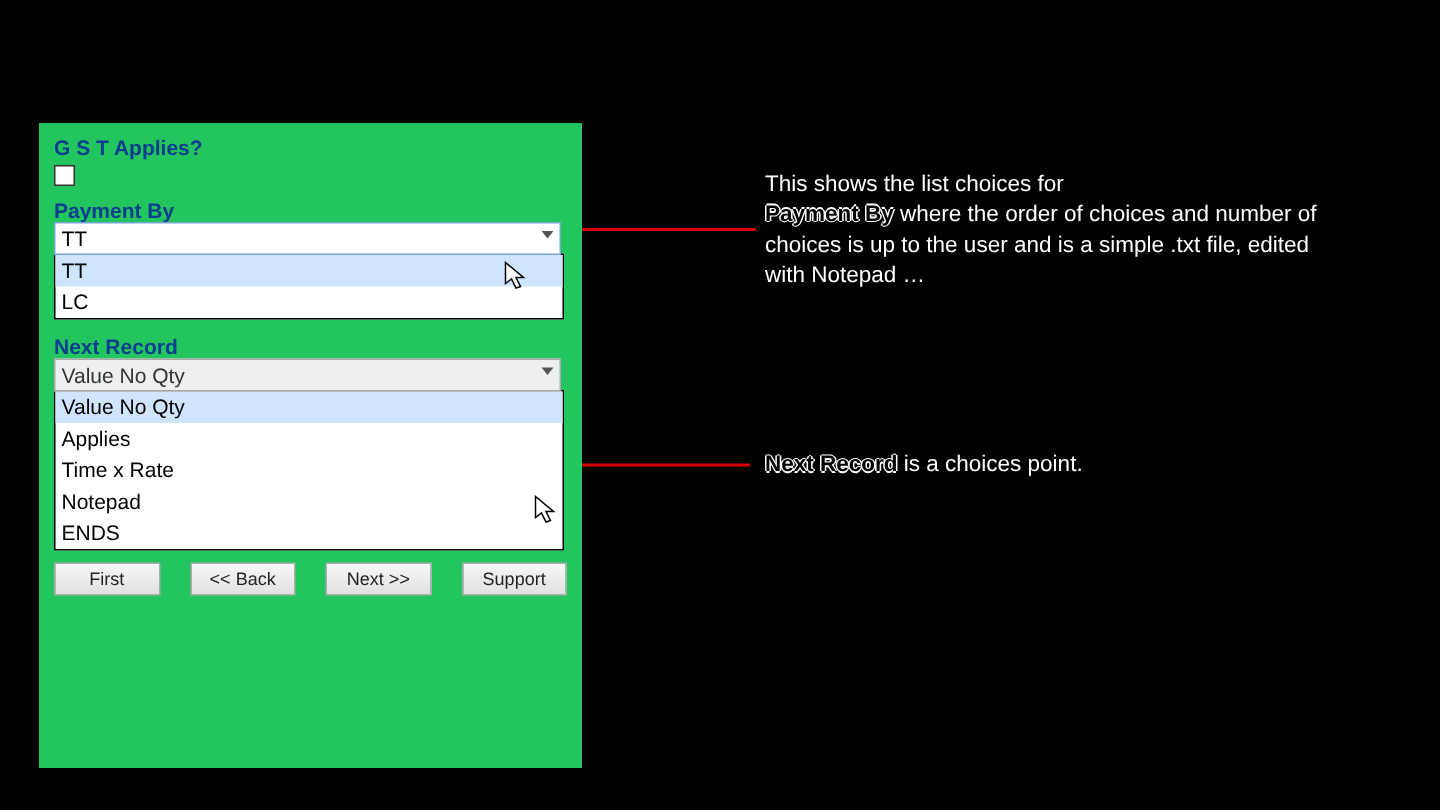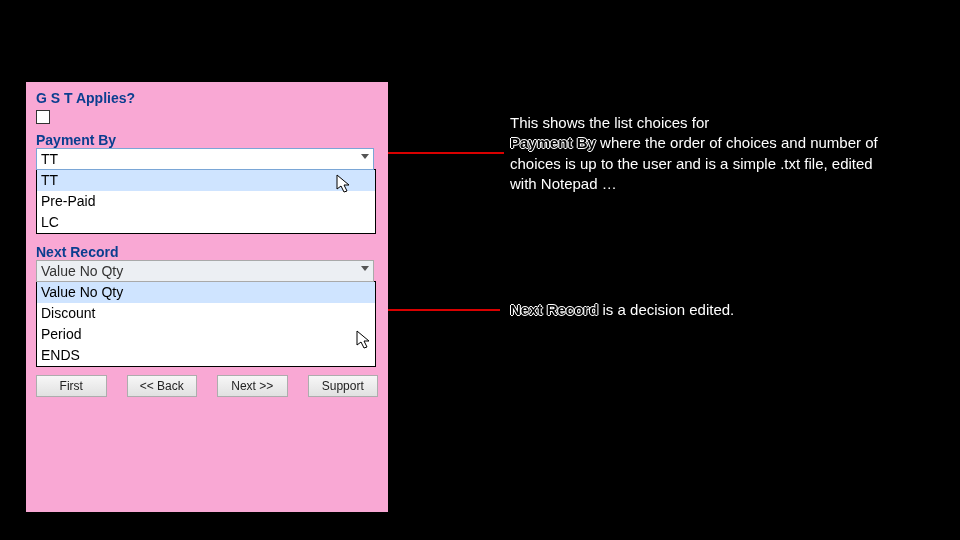--- a/index.html
+++ b/index.html
@@ -10,21 +10,21 @@
     font-family: "Segoe UI", Tahoma, sans-serif;
     position: relative;
     overflow: hidden;
   }
   .panel {
     position: absolute;
     left: 26px;
     top: 82px;
     width: 362px;
     height: 430px;
-    background: #f9a8d4;
+    background: #22c55e;
     padding: 6px 10px 8px 10px;
   }
   .section-label {
     color: #0a3e8f;
     font-weight: 700;
     font-size: 14px;
     margin-top: 2px;
   }
   .checkbox {
     width: 14px;
@@ -167,34 +167,34 @@
   <div class="checkbox"></div>
 
   <div class="section-label">Payment By</div>
 
   <div class="combo">
     <div class="combo-input">TT</div>
     <div class="combo-arrow"></div>
   </div>
   <div class="dropdown">
     <div class="dropdown-item highlight">TT</div>
-    <div class="dropdown-item">Pre-Paid</div>
     <div class="dropdown-item">LC</div>
   </div>
 
   <div class="next-record-block">
     <div class="section-label">Next  Record</div>
     <div class="combo2">
       <div class="combo2-input">Value No Qty</div>
       <div class="combo-arrow"></div>
     </div>
     <div class="dropdown2">
       <div class="dropdown-item highlight">Value No Qty</div>
-      <div class="dropdown-item">Discount</div>
-      <div class="dropdown-item">Period</div>
+      <div class="dropdown-item">Applies</div>
+      <div class="dropdown-item">Time x Rate</div>
+      <div class="dropdown-item">Notepad</div>
       <div class="dropdown-item">ENDS</div>
     </div>
 
     <div class="button-row">
       <div class="nav-btn">First</div>
       <div class="nav-btn">&lt;&lt; Back</div>
       <div class="nav-btn">Next &gt;&gt;</div>
       <div class="nav-btn">Support</div>
     </div>
   </div>
@@ -210,14 +210,14 @@
       <path d="M1 1 L1 15 L5 12 L8 18 L11 17 L8 11 L13 11 Z" fill="#fff" stroke="#000" stroke-width="1"></path>
     </svg>
 </div>
 
 <div class="annot" style="left:510px; top:113px;">
   <span class="bold">This shows the list choices for</span><br>
   <span class="dark-bold">Payment By</span><span>  where the order of choices and number of choices is up to the user and is a simple .txt file, edited with Notepad …</span>
 </div>
 
 <div class="annot" style="left:510px; top:300px;">
-  <span class="dark-bold">Next Record</span><span>  is a decision edited.</span>
+  <span class="dark-bold">Next Record</span><span>  is a choices point.</span>
 </div>
 
 </body></html>

